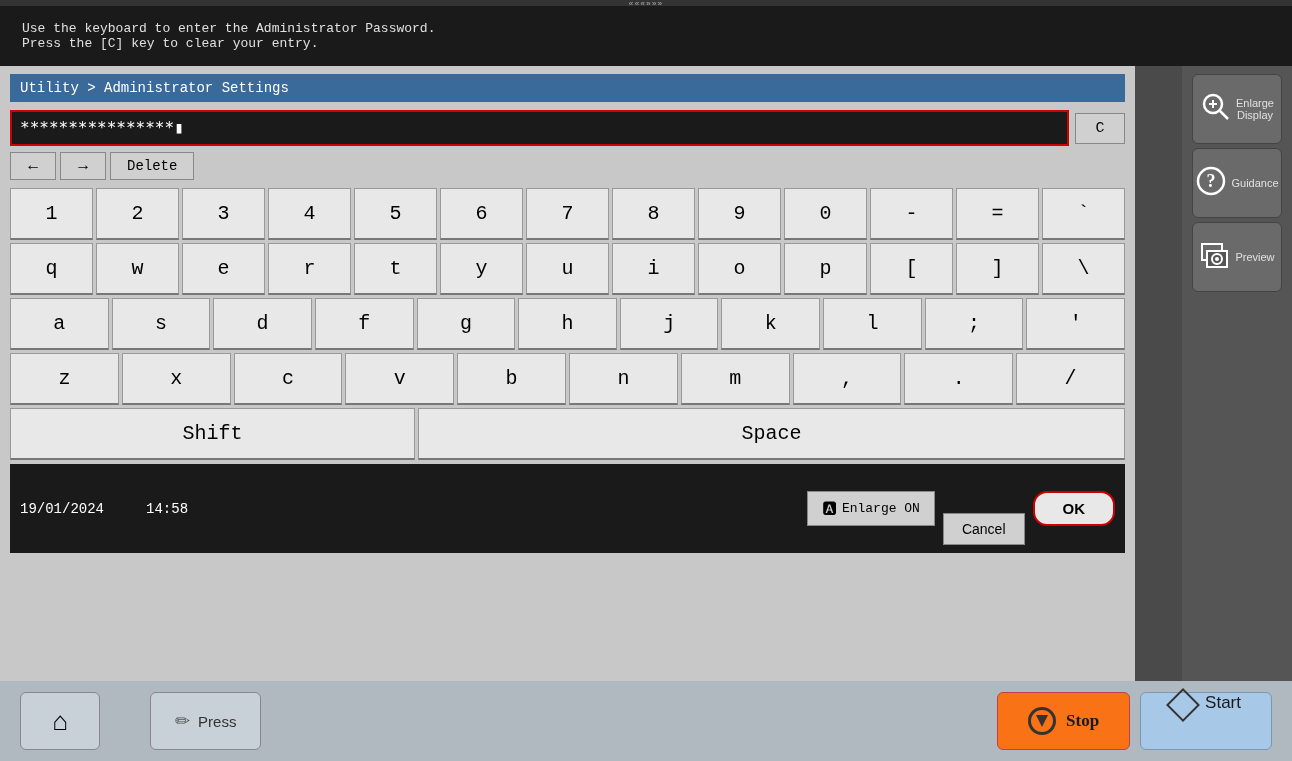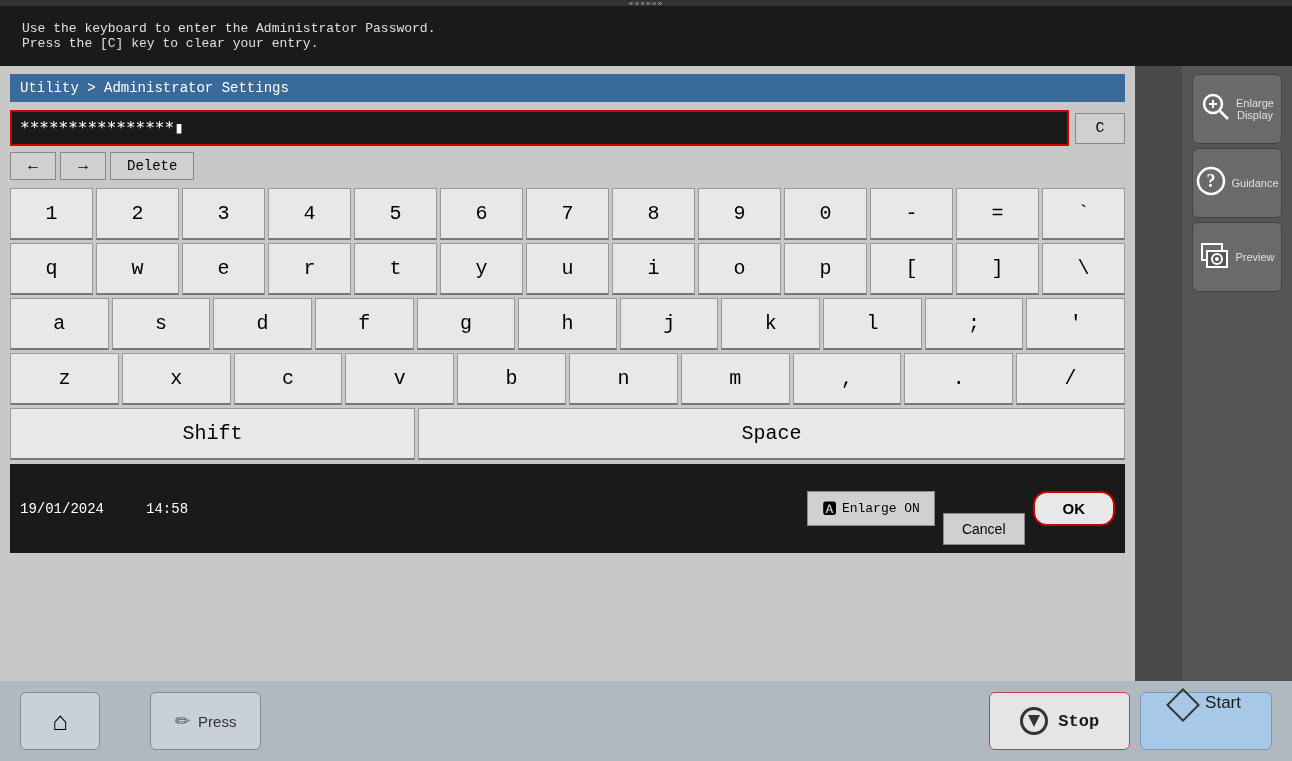--- a/index.html
+++ b/index.html
@@ -261,31 +261,31 @@
       cursor: pointer;
       font-size: 15px;
       font-family: sans-serif;
       color: #333;
       margin-left: 40px;
     }
 
     .footer-spacer { flex: 1; }
 
     .footer-stop-btn {
-      background: #e5e5e5;
+      background: #f97316;
       border: 1px solid #c04050;
       border-radius: 6px;
       padding: 0 30px;
       height: 58px;
       display: flex;
       align-items: center;
       gap: 10px;
       cursor: pointer;
       font-size: 17px;
-      font-family: Liberation Mono, monospace;
+      font-family: Liberation Serif, serif;
       color: #1a1a1a;
       font-weight: bold;
     }
 
     .footer-start-btn {
       background: #a8c8e8;
       border: 1px solid #7898b8;
       border-radius: 6px;
       padding: 0 30px;
       height: 58px;

